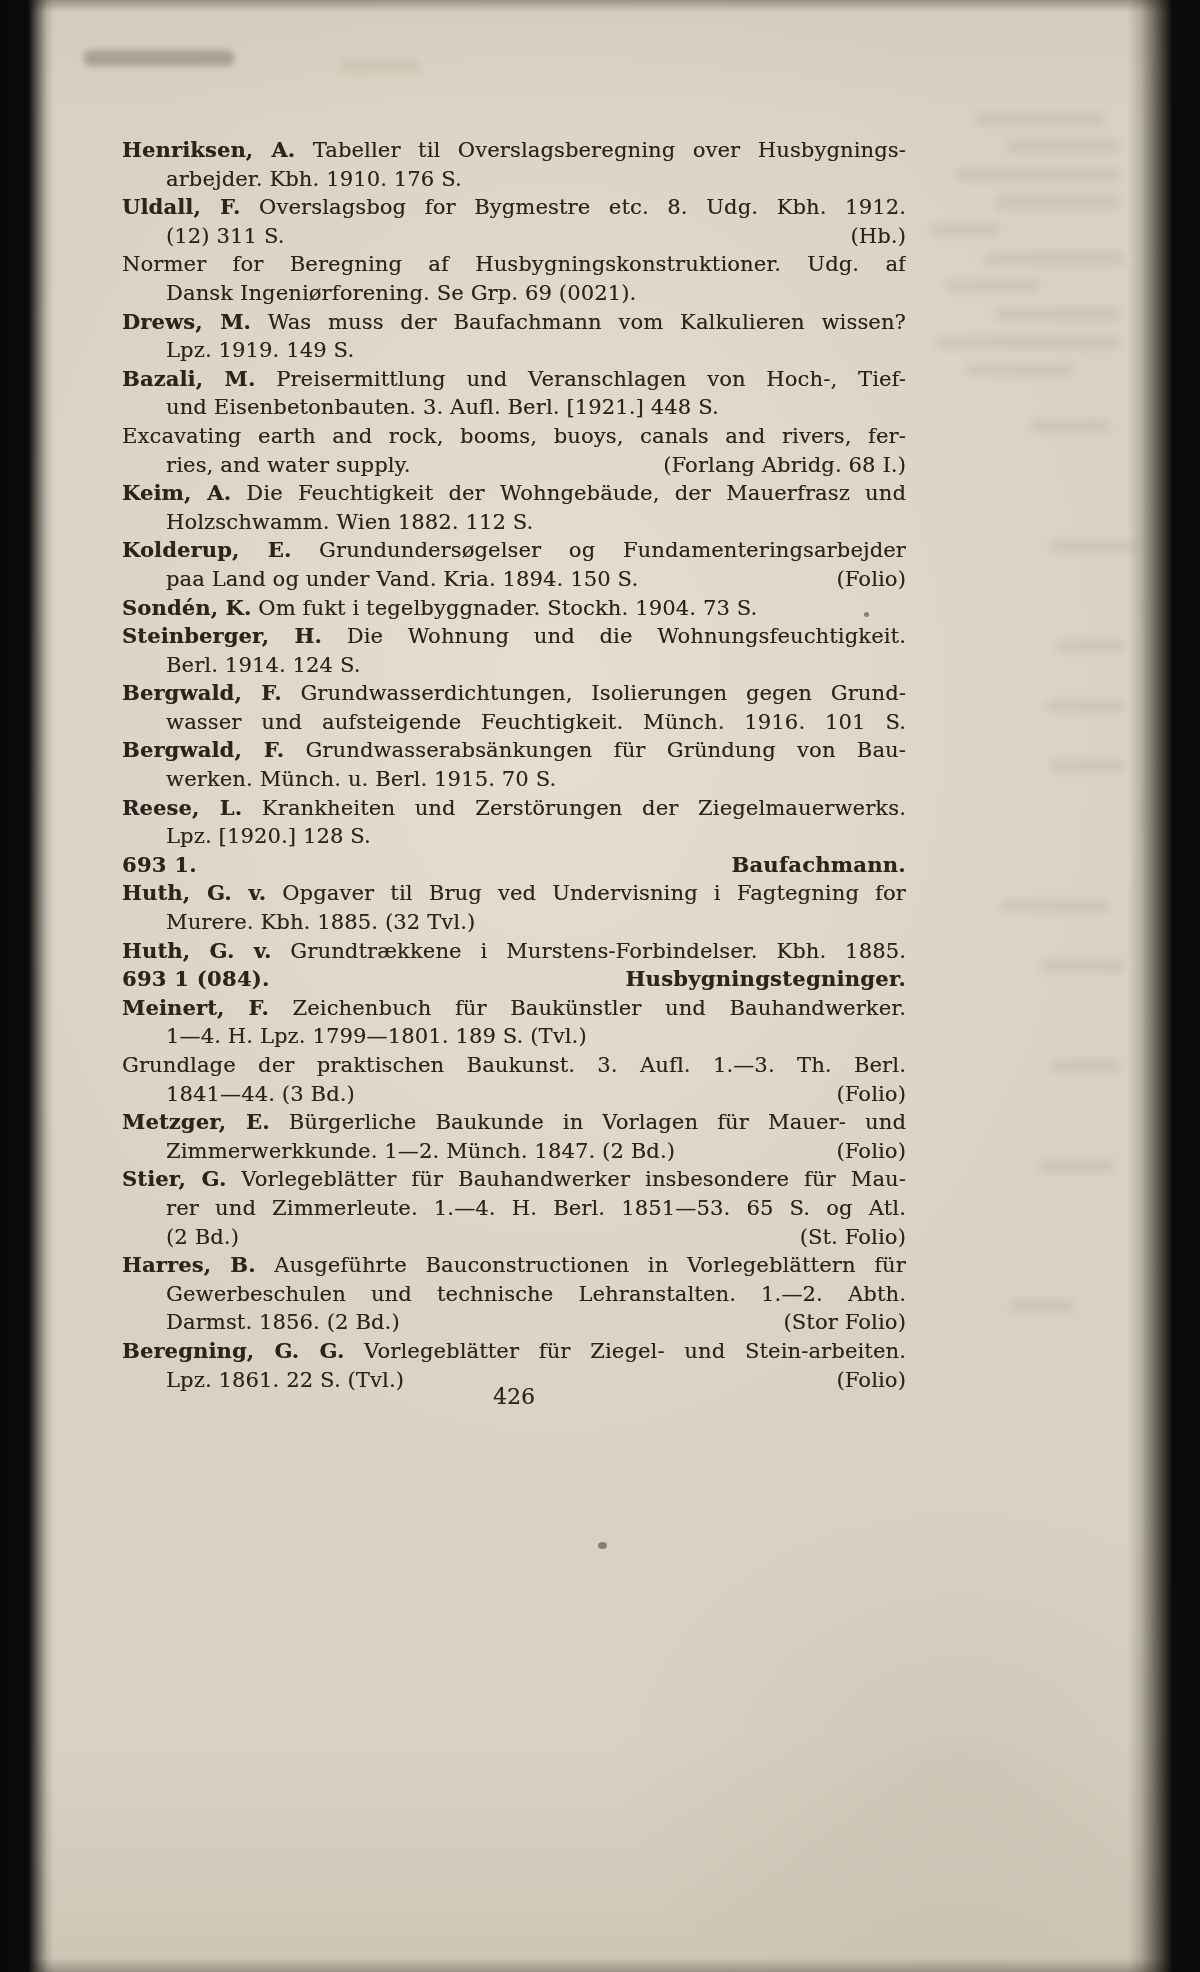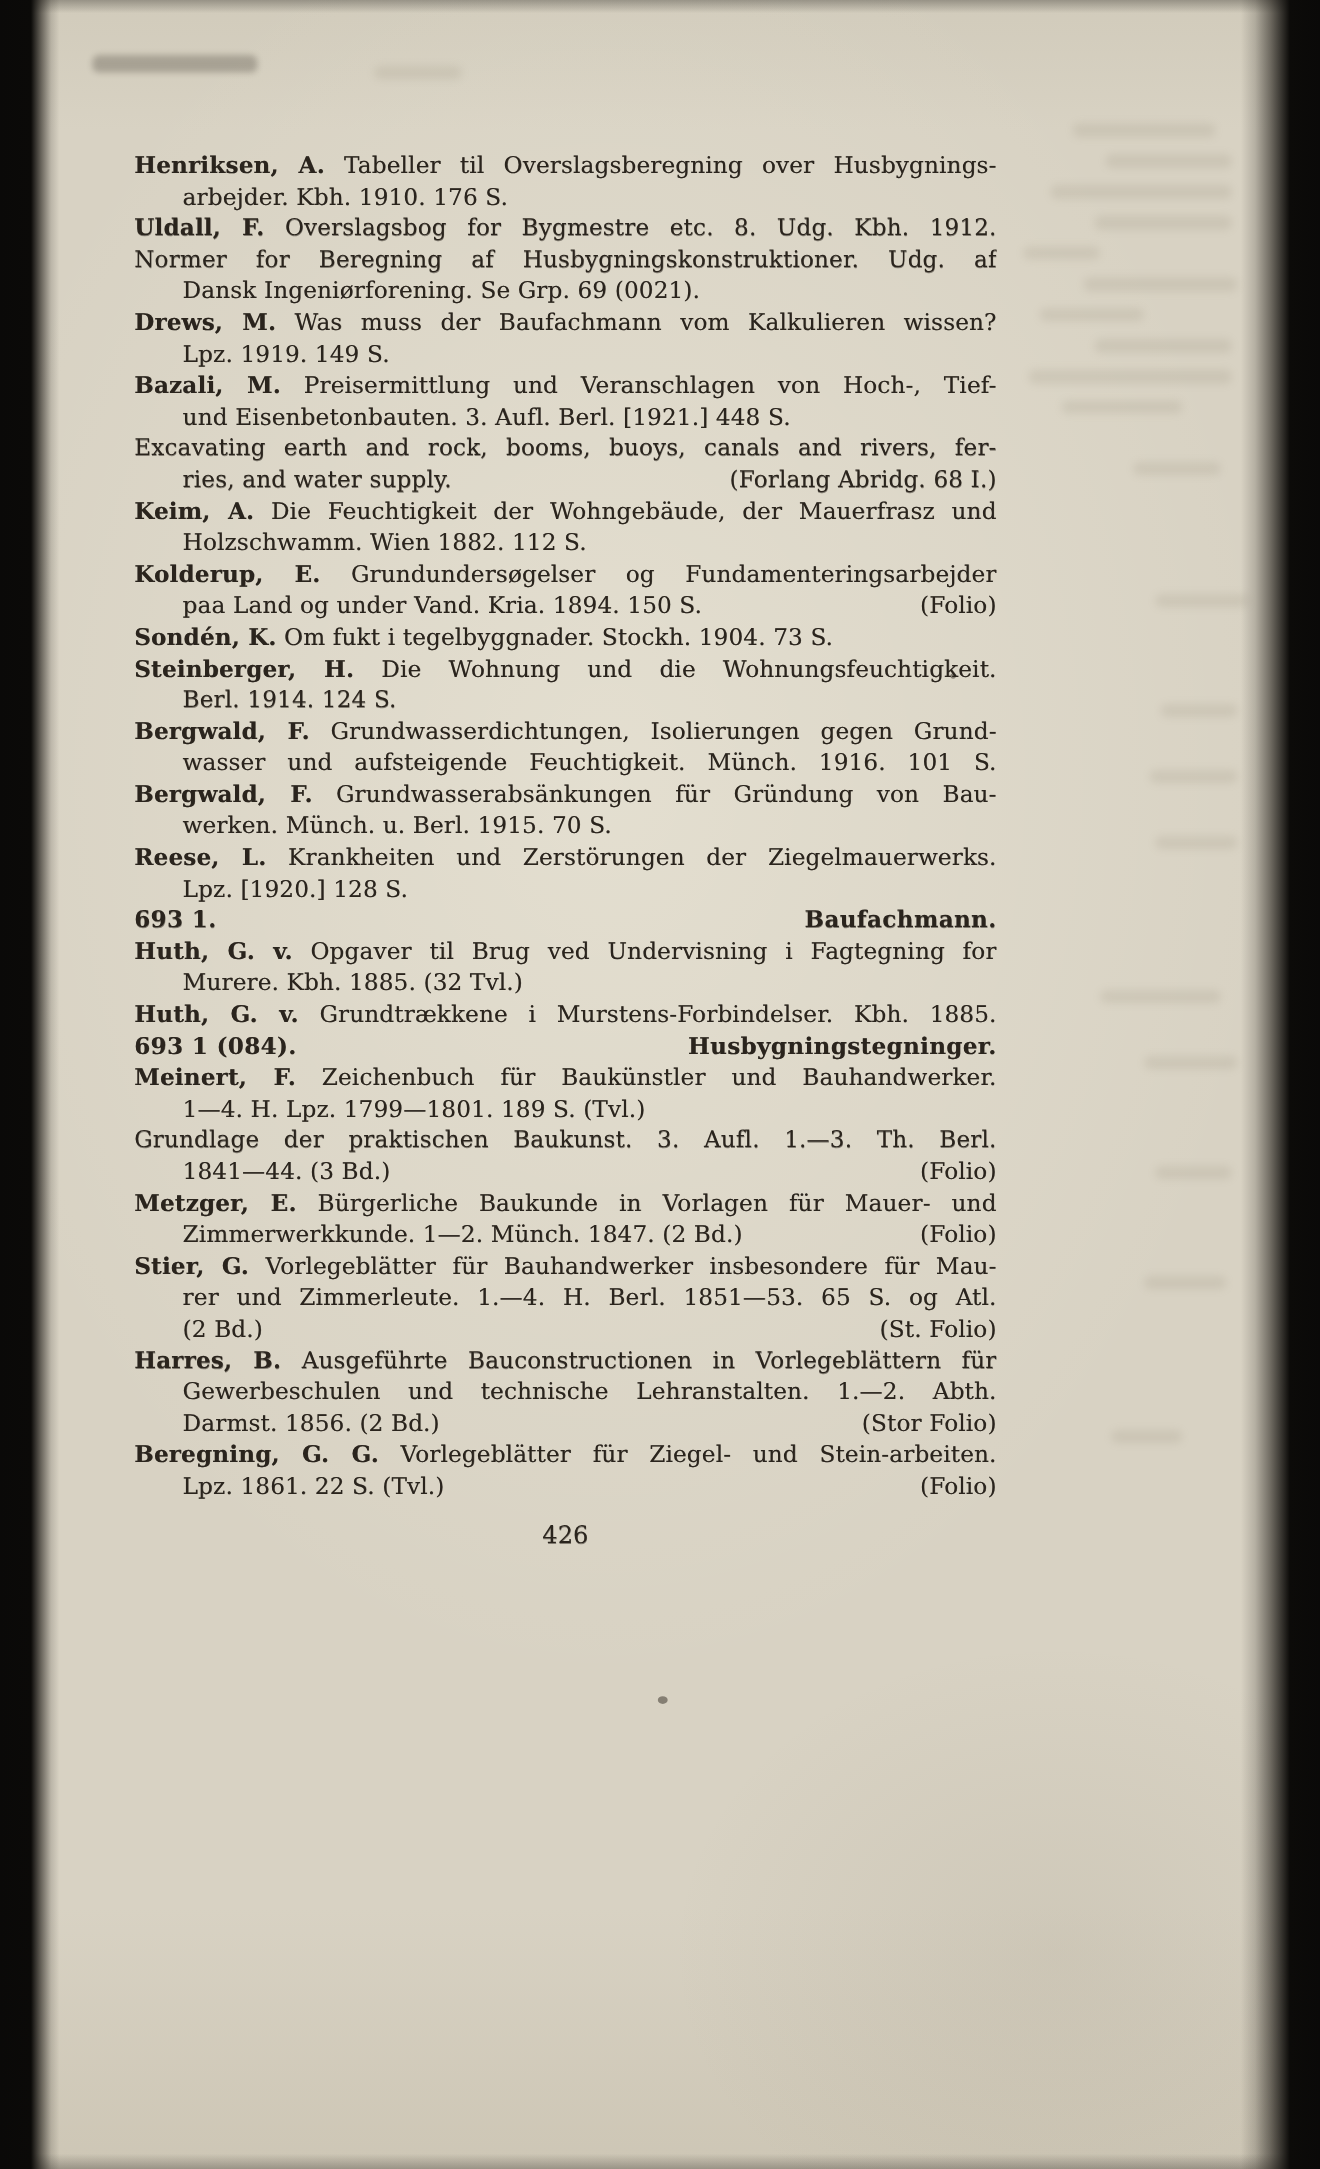--- a/index.html
+++ b/index.html
@@ -92,20 +92,24 @@
   <div class="text-block">
       <div class="line just">
         <span class="left"><b>Henriksen, A.</b> Tabeller til Overslagsberegning over Husbygnings-</span>
       </div>
       <div class="line ind">
         <span class="left">arbejder. Kbh. 1910. 176 S.</span>
       </div>
       <div class="line just">
         <span class="left"><b>Uldall, F.</b> Overslagsbog for Bygmestre etc. 8. Udg. Kbh. 1912.</span>
       </div>
+      <div class="line ind">
+        <span class="left">(12) 311 S.</span>
+        <span class="right">(Hb.)</span>
+      </div>
       <div class="line just">
         <span class="left">Normer for Beregning af Husbygningskonstruktioner. Udg. af</span>
       </div>
       <div class="line ind">
         <span class="left">Dansk Ingeniørforening. Se Grp. 69 (0021).</span>
       </div>
       <div class="line just">
         <span class="left"><b>Drews, M.</b> Was muss der Baufachmann vom Kalkulieren wissen?</span>
       </div>
       <div class="line ind">

